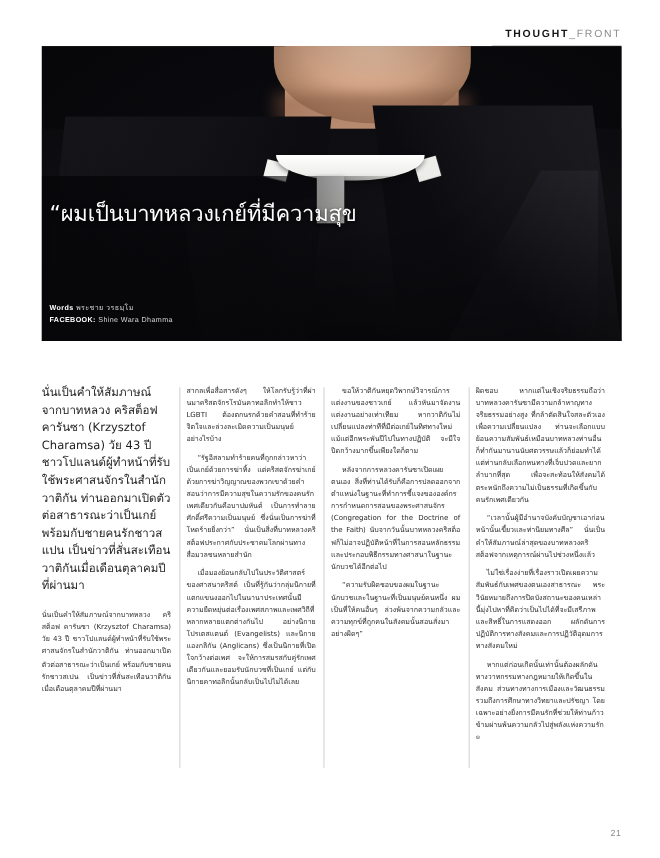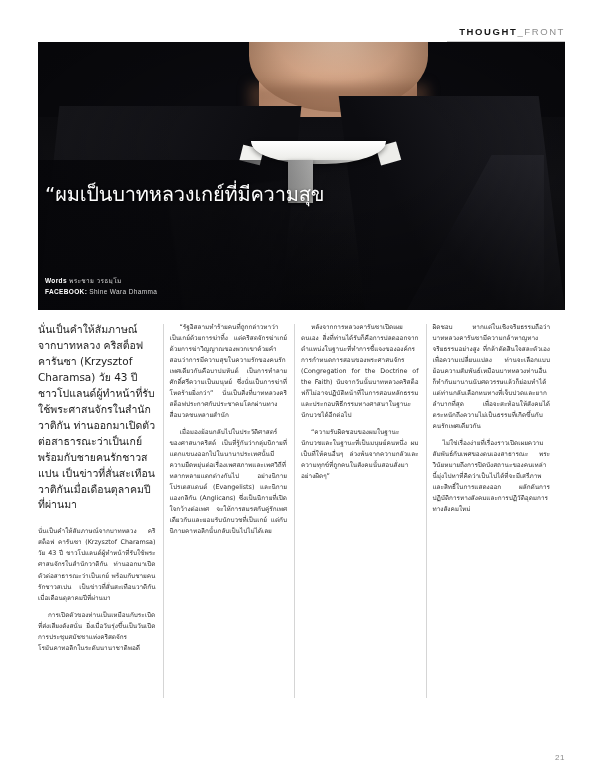--- a/index.html
+++ b/index.html
@@ -240,20 +240,21 @@
     left: 38px;
     top: 322px;
     width: 527px;
     height: 412px;
     display: flex;
     gap: 14px;
   }
   .column {
     width: 117.5px;
     position: relative;
+    margin-top: 28px;
   }
   .col-rule {
     position: absolute;
     left: -7px;
     top: 2px;
     bottom: 36px;
     width: 1px;
     background: #d5d5d5;
   }
   .intro-para {
@@ -330,36 +331,39 @@
     <span class="byline-label">FACEBOOK:</span>
     <span>Shine Wara Dhamma</span>
   </div>
 </div>
 
 <div id="body-grid">
 
   <div class="column">
     <p class="intro-para">นั่นเป็นคำให้สัมภาษณ์จากบาทหลวง คริสต็อฟ คารันซา (Krzysztof Charamsa) วัย 43 ปี ชาวโปแลนด์ผู้ทำหน้าที่รับใช้พระศาสนจักรในสำนักวาติกัน ท่านออกมาเปิดตัวต่อสาธารณะว่าเป็นเกย์ พร้อมกับชายคนรักชาวสแปน เป็นข่าวที่สั่นสะเทือนวาติกันเมื่อเดือนตุลาคมปีที่ผ่านมา</p>
     <p class="body-para no-indent">นั่นเป็นคำให้สัมภาษณ์จากบาทหลวง คริสต็อฟ คารันซา (Krzysztof Charamsa) วัย 43 ปี ชาวโปแลนด์ผู้ทำหน้าที่รับใช้พระศาสนจักรในสำนักวาติกัน ท่านออกมาเปิดตัวต่อสาธารณะว่าเป็นเกย์ พร้อมกับชายคนรักชาวสเปน เป็นข่าวที่สั่นสะเทือนวาติกันเมื่อเดือนตุลาคมปีที่ผ่านมา</p>
-    <p class="body-para">การเปิดตัวของท่านเป็นเหมือนกับระเบิดที่ส่งเสียงดังสนั่น ยิ่งเมื่อวันรุ่งขึ้นเป็นวันเปิดการประชุมสมัชชาแห่งคริสตจักรโรมันคาทอลิกในระดับนานาชาติพอดี</p>
   </div>
 
   <div class="column">
     <div class="col-rule"></div>
+    <p class="body-para no-indent">สากลเพื่อสื่อสารดังๆ ให้โลกรับรู้ว่าที่ผ่านมาคริสตจักรโรมันคาทอลิกทำให้ชาว LGBTI ต้องตกนรกด้วยคำสอนที่ทำร้ายจิตใจและล่วงละเมิดความเป็นมนุษย์อย่างไรบ้าง</p>
     <p class="body-para">“รัฐอิสลามทำร้ายคนที่ถูกกล่าวหาว่าเป็นเกย์ด้วยการฆ่าทิ้ง แต่คริสตจักรฆ่าเกย์ด้วยการฆ่าวิญญาณของพวกเขาด้วยคำสอนว่าการมีความสุขในความรักของคนรักเพศเดียวกันคือบาปมหันต์ เป็นการทำลายศักดิ์ศรีความเป็นมนุษย์ ซึ่งนั่นเป็นการฆ่าที่โหดร้ายยิ่งกว่า” นั่นเป็นสิ่งที่บาทหลวงคริสต็อฟประกาศกับประชาคมโลกผ่านทางสื่อมวลชนหลายสำนัก</p>
     <p class="body-para">เมื่อมองย้อนกลับไปในประวัติศาสตร์ของศาสนาคริสต์ เป็นที่รู้กันว่ากลุ่มนิกายที่แตกแขนงออกไปในนานาประเทศนั้นมีความยืดหยุ่นต่อเรื่องเพศสภาพและเพศวิถีที่หลากหลายแตกต่างกันไป อย่างนิกายโปรเตสแตนต์ (Evangelists) และนิกายแองกลิกัน (Anglicans) ซึ่งเป็นนิกายที่เปิดใจกว้างต่อเพศ จะให้การสมรสกับคู่รักเพศเดียวกันและยอมรับนักบวชที่เป็นเกย์ แต่กับนิกายคาทอลิกนั้นกลับเป็นไปไม่ได้เลย</p>
   </div>
 
   <div class="column">
     <div class="col-rule"></div>
+    <p class="body-para">ขอให้วาติกันหยุดวิพากษ์วิจารณ์การแต่งงานของชาวเกย์ แล้วหันมาจัดงานแต่งงานอย่างเท่าเทียม หากวาติกันไม่เปลี่ยนแปลงท่าทีที่มีต่อเกย์ในทิศทางใหม่ แม้แต่อีกพระพันปีไปในทางปฏิบัติ จะมีใจปิดกว้างมากขึ้นเพียงใดก็ตาม</p>
     <p class="body-para">หลังจากการหลวงคารันซาเปิดเผยตนเอง สิ่งที่ท่านได้รับก็คือการปลดออกจากตำแหน่งในฐานะที่ทำการชี้แจงขององค์กรการกำหนดการสอนของพระศาสนจักร (Congregation for the Doctrine of the Faith) นับจากวันนั้นบาทหลวงคริสต็อฟก็ไม่อาจปฏิบัติหน้าที่ในการสอนหลักธรรมและประกอบพิธีกรรมทางศาสนาในฐานะนักบวชได้อีกต่อไป</p>
     <p class="body-para">“ความรับผิดชอบของผมในฐานะนักบวชและในฐานะที่เป็นมนุษย์คนหนึ่ง ผมเป็นที่ให้คนอื่นๆ ล่วงพ้นจากความกลัวและความทุกข์ที่ถูกคนในสังคมนั้นสอนสั่งมาอย่างผิดๆ”</p>
   </div>
 
   <div class="column">
     <div class="col-rule"></div>
     <p class="body-para no-indent">ผิดชอบ หากแต่ในเชิงจริยธรรมถือว่าบาทหลวงคารันซามีความกล้าหาญทางจริยธรรมอย่างสูง ที่กล้าตัดสินใจสละตัวเองเพื่อความเปลี่ยนแปลง ท่านจะเลือกแบบย้อนความสัมพันธ์เหมือนบาทหลวงท่านอื่นก็ทำกันมานานนับศตวรรษแล้วก็ย่อมทำได้ แต่ท่านกลับเลือกหนทางที่เจ็บปวดและยากลำบากที่สุด เพื่อจะสะท้อนให้สังคมได้ตระหนักถึงความไม่เป็นธรรมที่เกิดขึ้นกับคนรักเพศเดียวกัน</p>
+    <p class="body-para">“เวลานั้นผู้มีอำนาจบังคับบัญชาเอาก่อนหน้านั้นเขี้ยวและท่านิยมทางศีล” นั่นเป็นคำให้สัมภาษณ์ล่าสุดของบาทหลวงคริสต็อฟจากเหตุการณ์ผ่านไปช่วงหนึ่งแล้ว</p>
     <p class="body-para">ไม่ใช่เรื่องง่ายที่เรื่องราวเปิดเผยความสัมพันธ์กับเพศของตนเองสาธารณะ พระวินัยหมายถึงการปิดบังสถานะของคนเหล่านี้มุ่งไปหาที่คิดว่าเป็นไปได้ที่จะมีเสรีภาพและสิทธิ์ในการแสดงออก ผลักดันการปฏิบัติการทางสังคมและการปฏิวัติอุดมการทางสังคมใหม่</p>
+    <p class="body-para">หากแต่ก่อนเกิดนั้นเท่านั้นต้องผลักดันทางวาทกรรมทางกฎหมายให้เกิดขึ้นในสังคม ส่วนทางทางการเมืองและวัฒนธรรมรวมถึงการศึกษาทางวิทยาและปรัชญา โดยเฉพาะอย่างยิ่งการมีคนรักที่ช่วยให้ท่านก้าวข้ามผ่านพ้นความกลัวไปสู่พลังแห่งความรัก ๏</p>
   </div>
 
 </div>
 
 <div id="folio">21</div>
 
 </body></html>

